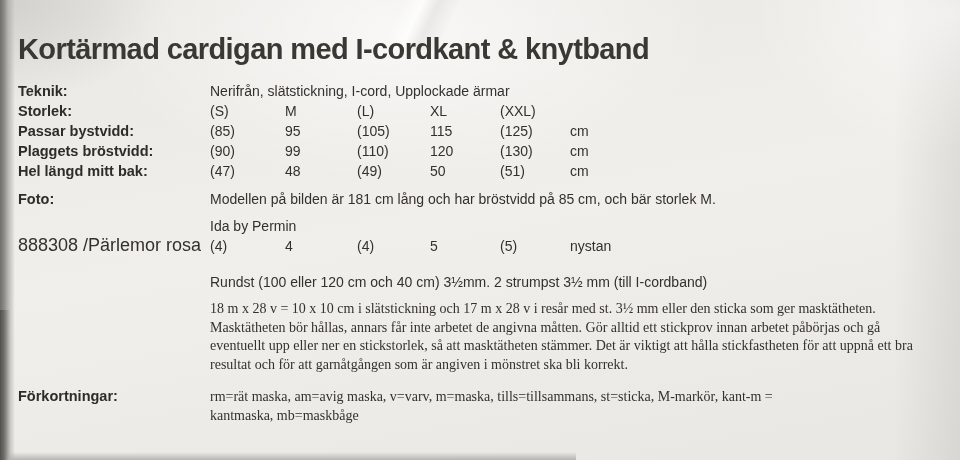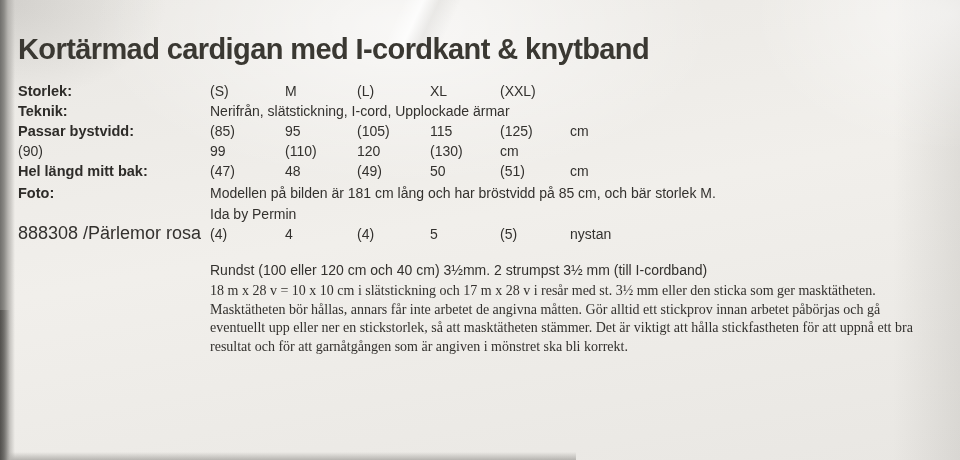--- a/index.html
+++ b/index.html
@@ -38,60 +38,61 @@
     line-height:20px; font-size:14px; align-items:baseline;
   }
   .label { font-weight:bold; font-size:14.5px; color:#2e2c29; }
   .sublabel { font-weight:normal; font-size:18px; color:#33312e; }
   .value { grid-column:2 / -1; }
   .para  { grid-column:2 / -1; line-height:18.5px;font-family:Liberation Serif, serif; }
   .para-masktathet { max-width:726px; }
   .para-forkortningar { max-width:575px; line-height:19px; }
   .garn-line { line-height:19px; }
   .mt12 { margin-top:12px; }
-  .mt14 { margin-top:2px; }
+  .mt14 { margin-top:8px; }
   .mt16 { margin-top:16px; }
 </style>
 </head>
 <body>
 
 <div class="sheet">
   <div class="edge-left"></div>
   <div class="edge-bottom"></div>
   <div class="crease"></div>
 
   <div class="content">
 
     <h1 class="title">Kortärmad cardigan med I-cordkant &amp; knytband</h1>
 
     <div class="row">
+      <span class="label">Teknik:</span>
+      <span class="value">Nerifrån, slätstickning, I-cord, Upplockade ärmar</span>
+    </div>
+
+    <div class="row">
       <span class="label">Storlek:</span>
       <span>(S)</span>
       <span>M</span>
       <span>(L)</span>
       <span>XL</span>
       <span>(XXL)</span>
-    </div>
-
-    <div class="row">
-      <span class="label">Teknik:</span>
-      <span class="value">Nerifrån, slätstickning, I-cord, Upplockade ärmar</span>
     </div>
 
     <div class="row">
       <span class="label">Passar bystvidd:</span>
       <span>(85)</span>
       <span>95</span>
       <span>(105)</span>
       <span>115</span>
       <span>(125)</span>
       <span>cm</span>
     </div>
 
     <div class="row">
+      <span class="label">Plaggets bröstvidd:</span>
       <span>(90)</span>
       <span>99</span>
       <span>(110)</span>
       <span>120</span>
       <span>(130)</span>
       <span>cm</span>
     </div>
 
     <div class="row">
       <span class="label">Hel längd mitt bak:</span>
@@ -123,15 +124,19 @@
     </div>
 
     <div class="row mt16">
       <span class="value">Rundst (100 eller 120 cm och 40 cm) 3½mm. 2 strumpst 3½ mm (till I-cordband)</span>
     </div>
 
     <div class="row mt14">
       <span class="para para-masktathet">18 m x 28 v = 10 x 10 cm i slätstickning och 17 m x 28 v i resår med st. 3½ mm eller den sticka som ger masktätheten. Masktätheten bör hållas, annars får inte arbetet de angivna måtten. Gör alltid ett stickprov innan arbetet påbörjas och gå eventuellt upp eller ner en stickstorlek, så att masktätheten stämmer. Det är viktigt att hålla stickfastheten för att uppnå ett bra resultat och för att garnåtgången som är angiven i mönstret ska bli korrekt.</span>
     </div>
 
+    <div class="row mt12">
+      <span class="label">Förkortningar:</span>
+      <span class="para para-forkortningar">rm=rät maska, am=avig maska, v=varv, m=maska, tills=tillsammans, st=sticka, M-markör, kant-m = kantmaska, mb=maskbåge</span>
+    </div>
 
   </div>
 </div>
 
 </body></html>

